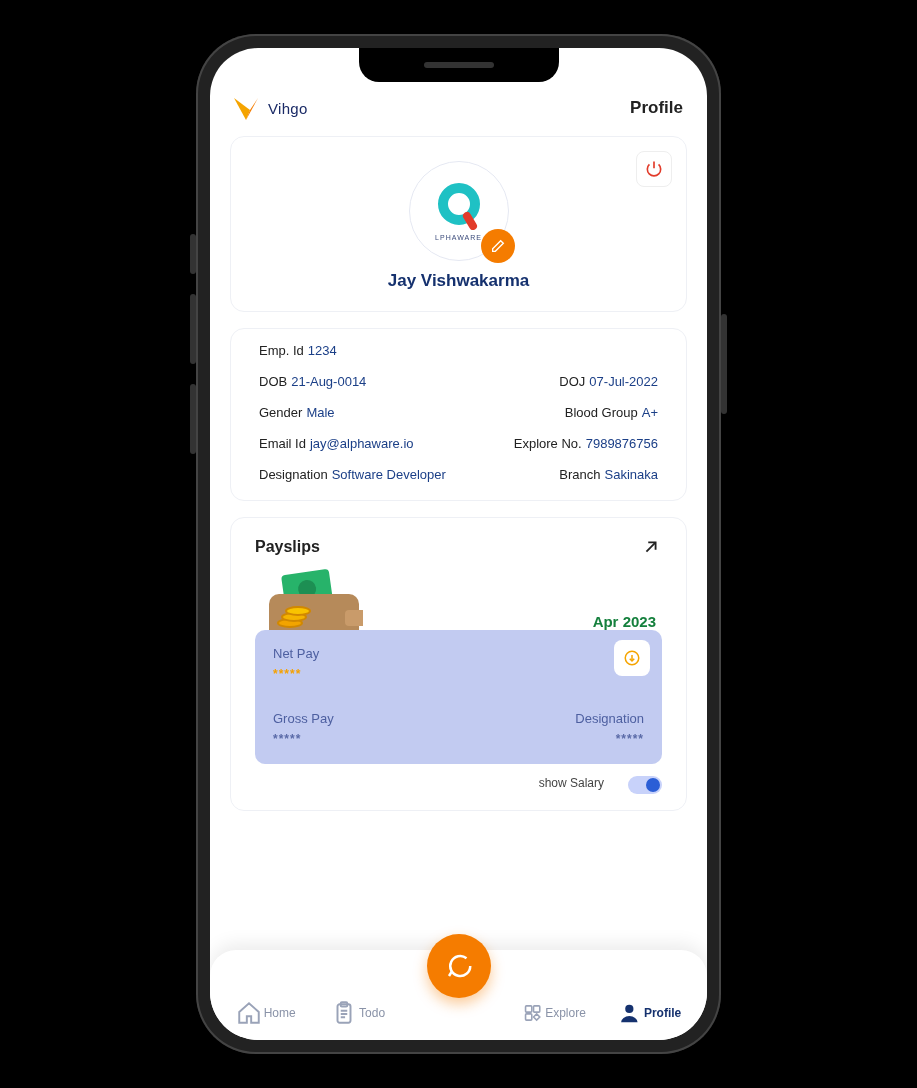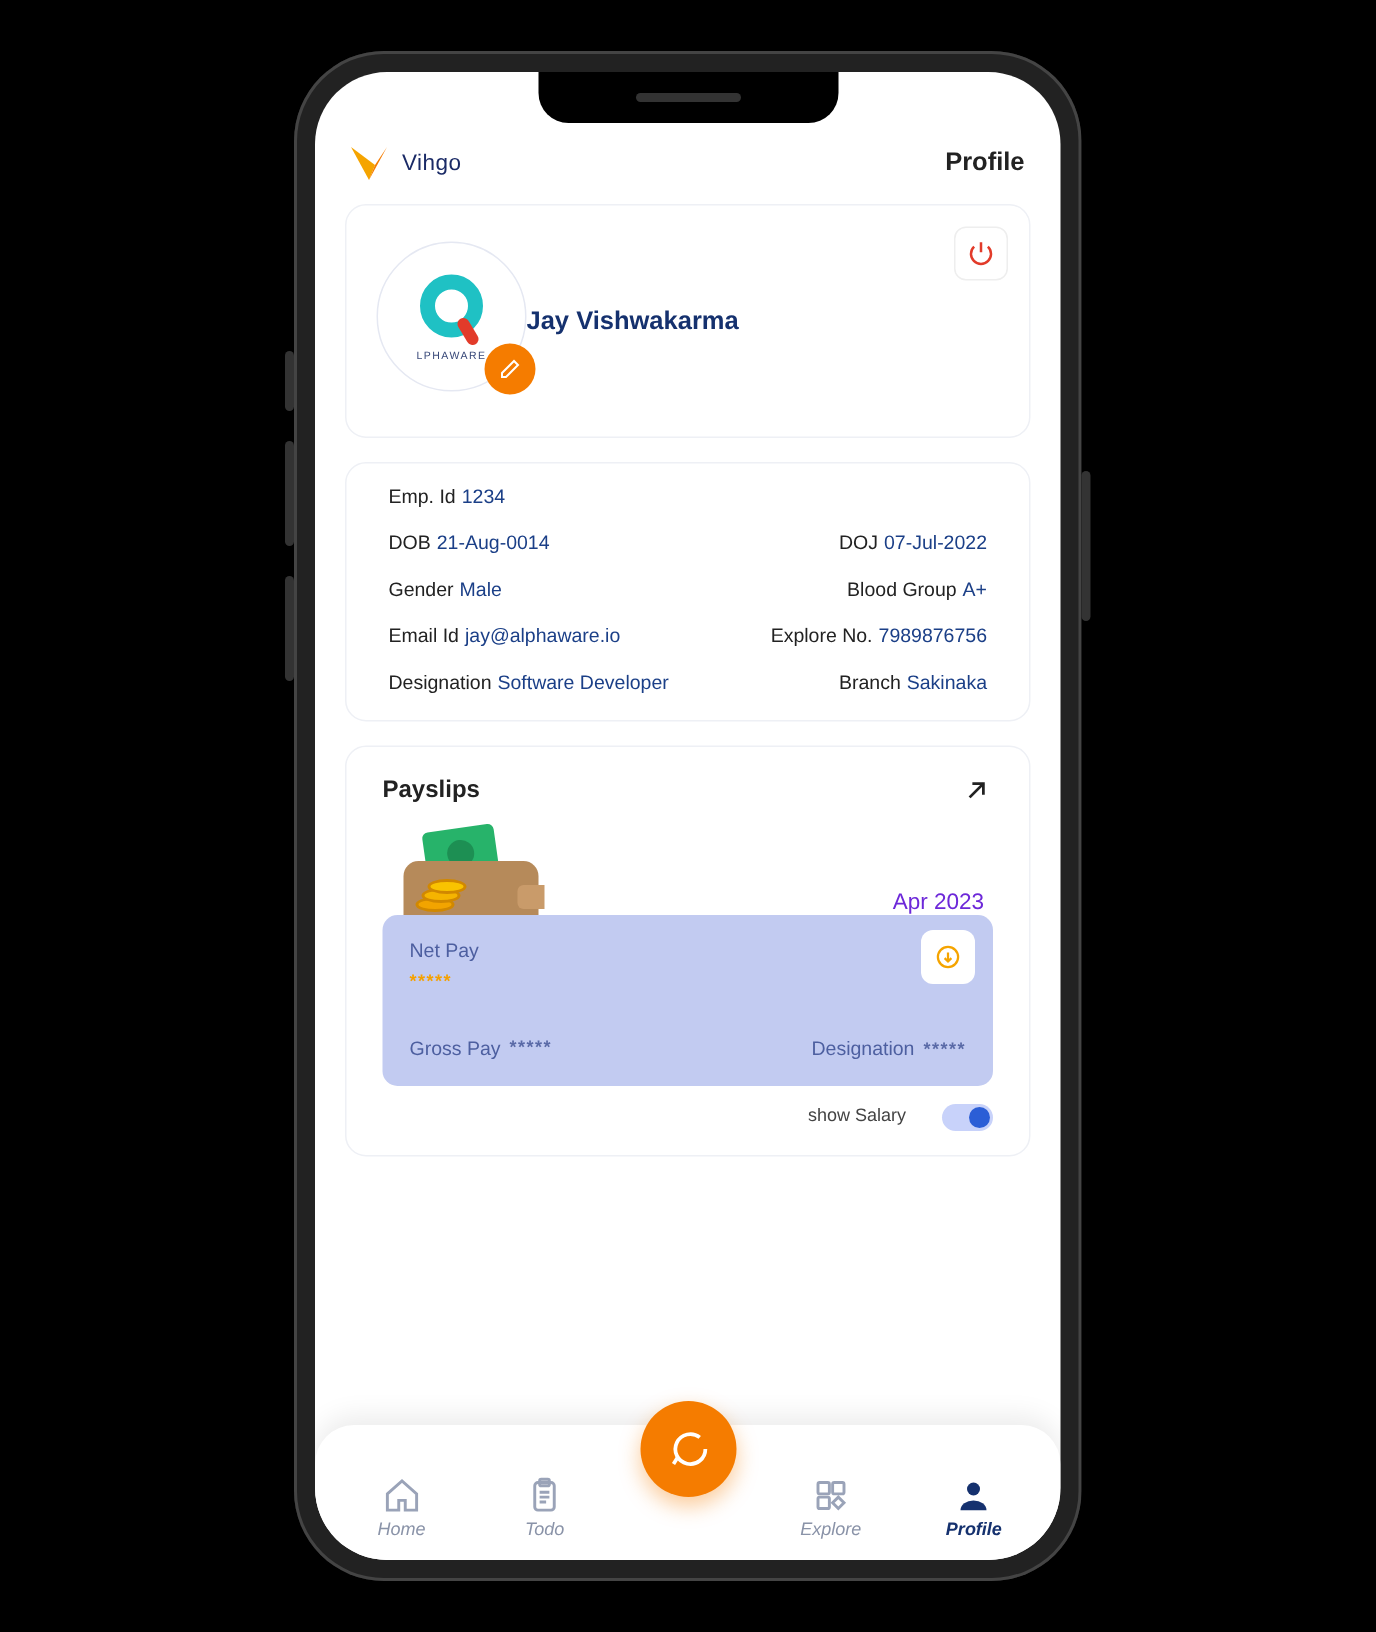--- a/index.html
+++ b/index.html
@@ -53,21 +53,21 @@
   .header-title { font-size:17px; font-weight:700; color:#222; padding-right:4px; }
 
   .card {
     background:#fff;
     border:1px solid #eef0f5;
     border-radius:14px;
     padding:18px 22px;
     margin-bottom:16px;
     position:relative;
   }
-  .profile-card { display:flex; flex-direction:row; align-items:center; padding:20px; }
+  .profile-card { display:flex; flex-direction:column; align-items:center; padding:20px; }
   .power-btn {
     position:absolute; top:14px; right:14px;
     width:36px; height:36px;
     border:1px solid #eee; border-radius:8px;
     display:flex; align-items:center; justify-content:center;
     background:#fff;
   }
   .avatar-wrap { position:relative; width:100px; height:100px; margin-top:4px; margin-bottom:10px; }
   .avatar-circle {
     width:100px; height:100px; border-radius:50%;
@@ -98,58 +98,58 @@
   .pay-month-row { display:flex; justify-content:space-between; align-items:flex-end; }
   .wallet-illustration { position:relative; width:110px; height:70px; }
   .cash { position:absolute; top:6px; left:28px; width:48px; height:32px; background:#27b36a; border-radius:4px; transform:rotate(-8deg); }
   .cash::after{ content:""; position:absolute; top:8px; left:15px; width:18px; height:18px; border-radius:50%; background:#1d8f53;}
   .wallet { position:absolute; left:14px; top:28px; width:90px; height:48px; background:#b68a5a; border-radius:10px; }
   .wallet::after { content:""; position:absolute; right:-4px; top:16px; width:18px; height:16px; background:#c99b6a; border-radius:4px 0 0 4px; }
   .coin { position:absolute; border-radius:50%; }
   .coin.a { left:22px; top:52px; width:26px; height:10px; background:#f2a400; border:2px solid #d18800; }
   .coin.b { left:26px; top:46px; width:26px; height:10px; background:#f5b400; border:2px solid #d18800; }
   .coin.c { left:30px; top:40px; width:26px; height:10px; background:#f9c300; border:2px solid #d18800; }
-  .pay-month { font-size:15px; font-weight:400; color:#6d28d9; padding-right:6px; padding-bottom:6px;}
+  .pay-month { font-size:15px; font-weight:700; color:#15803d; padding-right:6px; padding-bottom:6px;}
 
   .netpay-card {
     background:#c2cbf1; border-radius:10px;
     padding:16px 18px 18px 18px;
     position:relative;
     margin-top:-6px;
   }
   .netpay-label { font-size:13px; color:#4d5fa0; margin-bottom:6px; }
   .masked { font-size:12px; color:#f5a100; letter-spacing:1px; font-weight:700;}
   .masked.gray { color:#5a6aa7; }
   .download-btn {
     position:absolute; top:10px; right:12px;
     width:36px; height:36px; background:#fff; border-radius:8px;
     display:flex; align-items:center; justify-content:center;
   }
   .gp-row { display:flex; justify-content:space-between; margin-top:30px; }
-  .gp-col { display:flex; flex-direction:row; gap:6px; }
+  .gp-col { display:flex; flex-direction:column; gap:6px; }
   .gp-col.right { align-items:flex-end; }
   .gp-label { font-size:13px; color:#4d5fa0; }
 
   .show-salary-row { display:flex; justify-content:flex-end; align-items:flex-start; gap:24px; margin-top:12px; font-size:12px; color:#444;}
   .toggle { width:34px; height:18px; background:#c8d2fa; border-radius:10px; position:relative; }
   .toggle .knob { position:absolute; right:2px; top:2px; width:14px; height:14px; background:#2b5ed6; border-radius:50%; }
 
   .bottom-nav {
     position:absolute; left:0; right:0; bottom:0;
     height:90px;
     background:#fff;
     border-top-left-radius:26px;
     border-top-right-radius:26px;
     box-shadow:0 -6px 18px rgba(0,0,0,0.08);
     display:flex;
     justify-content:space-around;
     align-items:flex-end;
     padding:0 10px 14px 10px;
   }
-  .nav-item { display:flex; flex-direction:column; align-items:center; gap:2px; width:64px;font-style:italic; }
+  .nav-item { display:flex; align-items:center; gap:2px; width:64px; }
   .nav-label { font-size:12px; color:#8a93a8; }
   .nav-item.active .nav-label { color:#15316e; font-weight:700; }
   .nav-spacer { width:64px; }
   .fab {
     position:absolute; left:50%; transform:translateX(-50%);
     bottom:42px; width:64px; height:64px; border-radius:50%;
     background:#f57c00;
     display:flex; align-items:center; justify-content:center;
     box-shadow:0 6px 14px rgba(245,124,0,0.4);
   }

